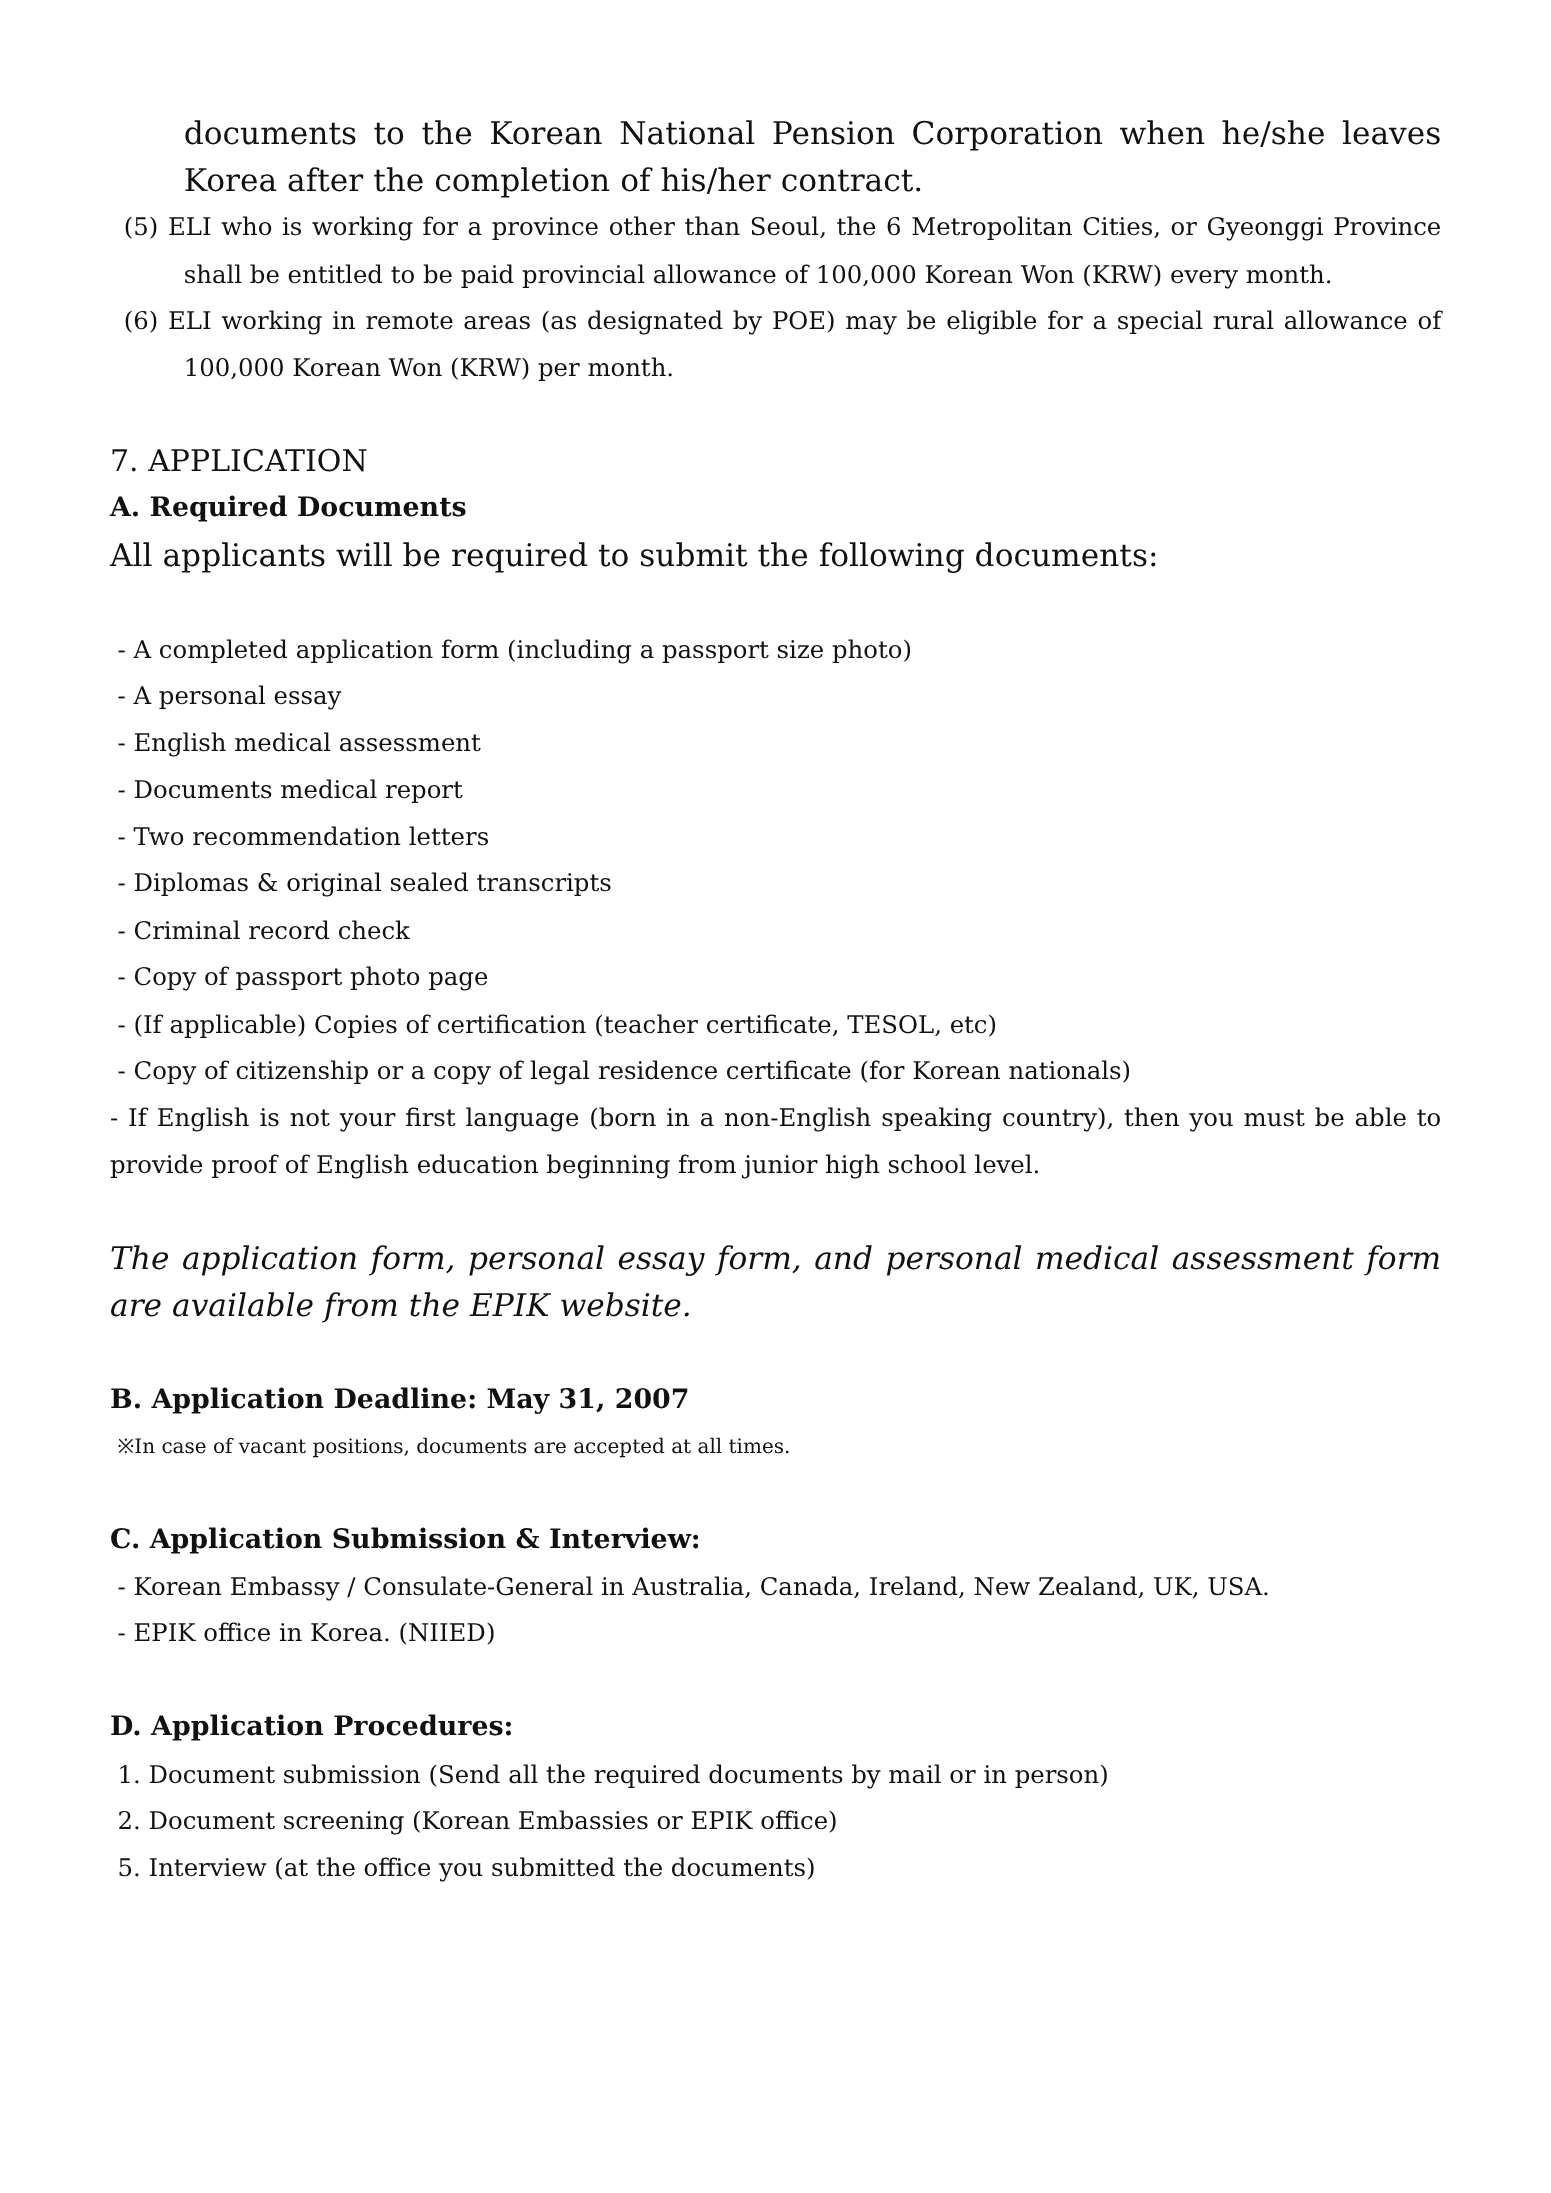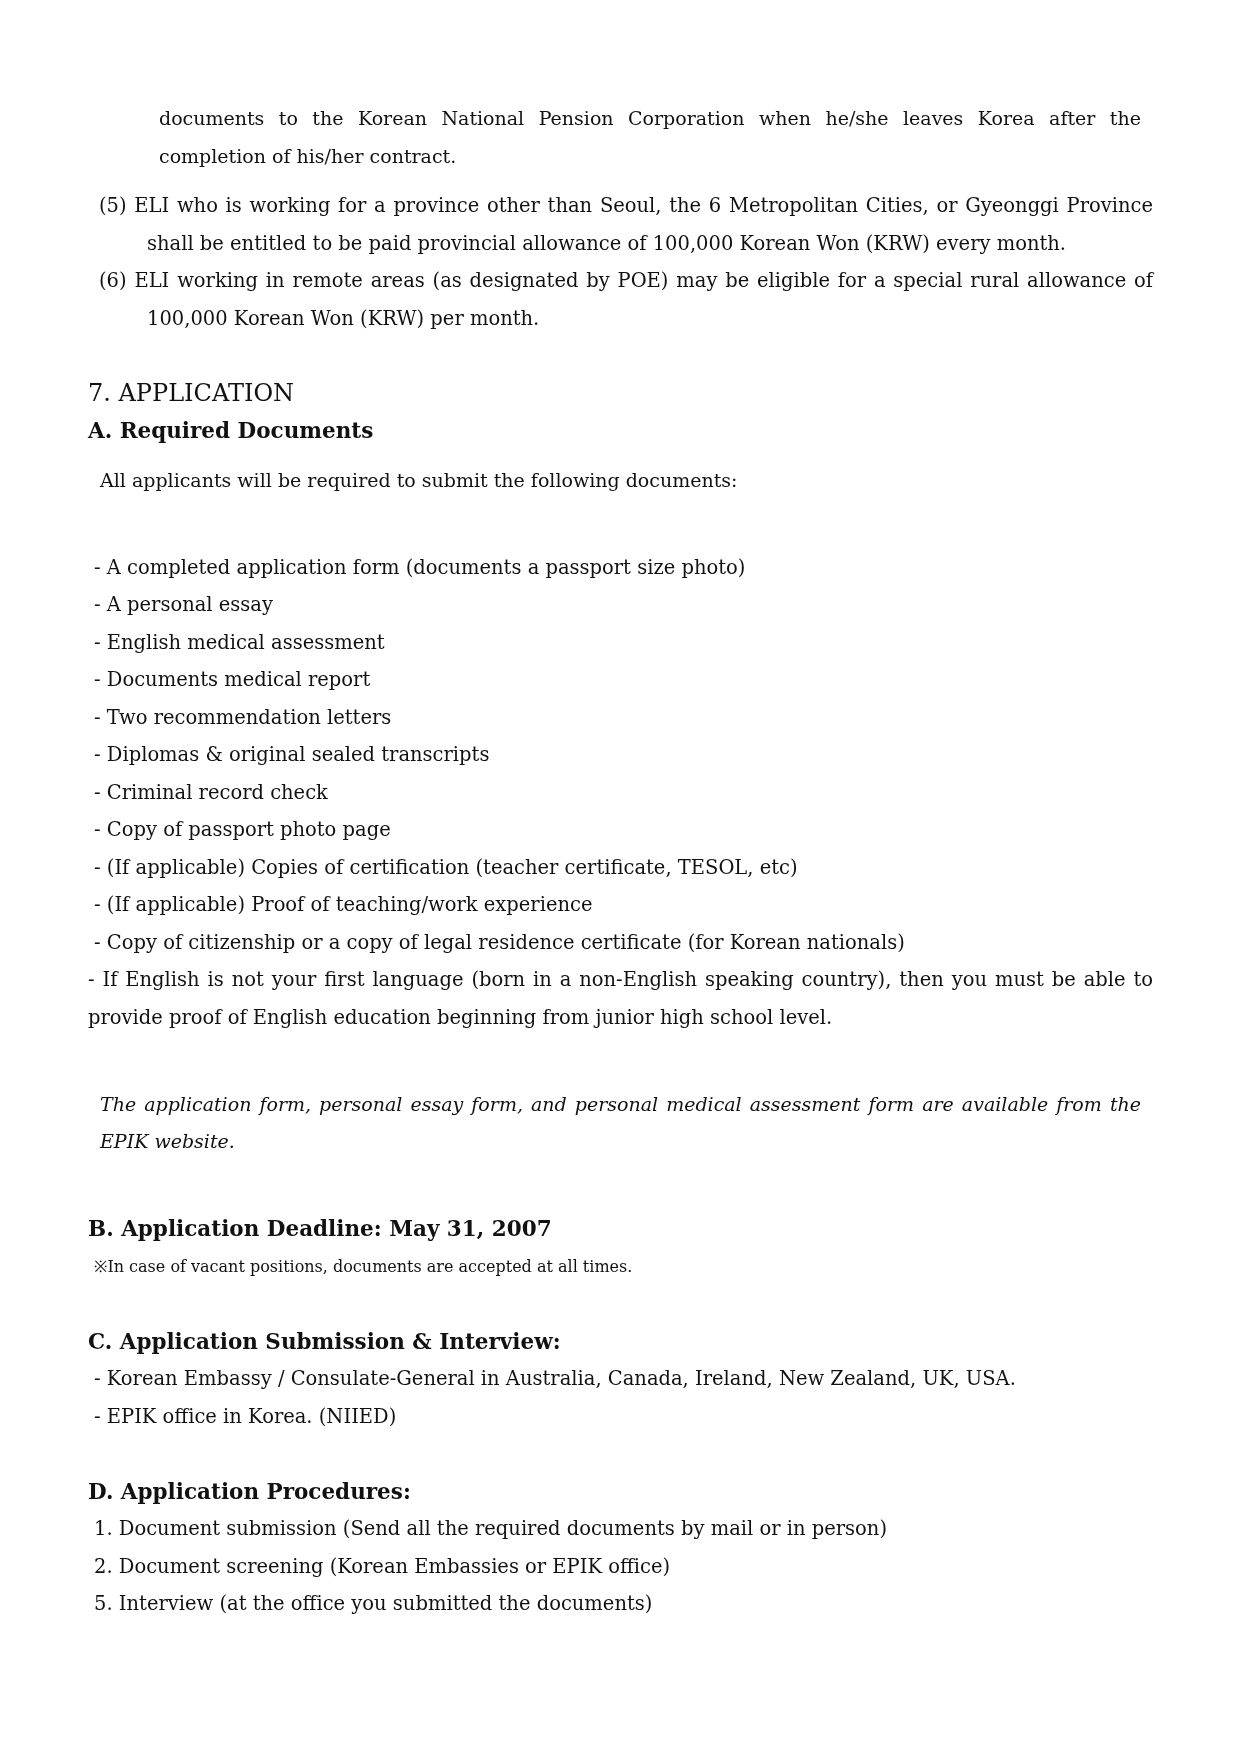--- a/index.html
+++ b/index.html
@@ -15,23 +15,23 @@
       font-family: "DejaVu Serif", "Liberation Serif", serif;
       color: #111111;
     }
     .page {
       position: absolute;
       left: 88px;
       top: 88px;
       width: 1065px;
     }
     .line {
-      font-size: 19px;
+      font-size: 25px;
       line-height: 37.5px;
-      margin: 12px;
+      margin: 0;
     }
     .justify-body {
       text-align: justify;
     }
     .indent-cont {
       padding-left: 59px;
     }
     .num-item {
       padding-left: 59px;
       text-indent: -48px;
@@ -100,30 +100,29 @@
 
   <div class="blank"></div>
 
   <h1 class="h1">7. APPLICATION</h1>
   <h2 class="h2">A. Required Documents</h2>
   <p class="line">All applicants will be required to submit the following documents:</p>
 
   <div class="blank"></div>
 
   <ul class="list">
-    <li>- A completed application form (documents a passport size photo)</li>
+    <li>- A completed application form (including a passport size photo)</li>
     <li>- A personal essay</li>
     <li>- English medical assessment</li>
     <li>- Documents medical report</li>
     <li>- Two recommendation letters</li>
     <li>- Diplomas &amp; original sealed transcripts</li>
     <li>- Criminal record check</li>
     <li>- Copy of passport photo page</li>
     <li>- (If applicable) Copies of certification (teacher certificate, TESOL, etc)</li>
-    <li>- (If applicable) Proof of teaching/work experience</li>
     <li>- Copy of citizenship or a copy of legal residence certificate (for Korean nationals)</li>
   </ul>
   <p class="wrap-item"> - If English is not your first language (born in a non-English speaking country), then you must be able to provide proof of English education beginning from junior high school level.</p>
 
   <div class="blank"></div>
 
   <p class="line justify-body italic">The application form, personal essay form, and personal medical assessment form are available from the EPIK website.</p>
 
   <div class="blank"></div>
 

